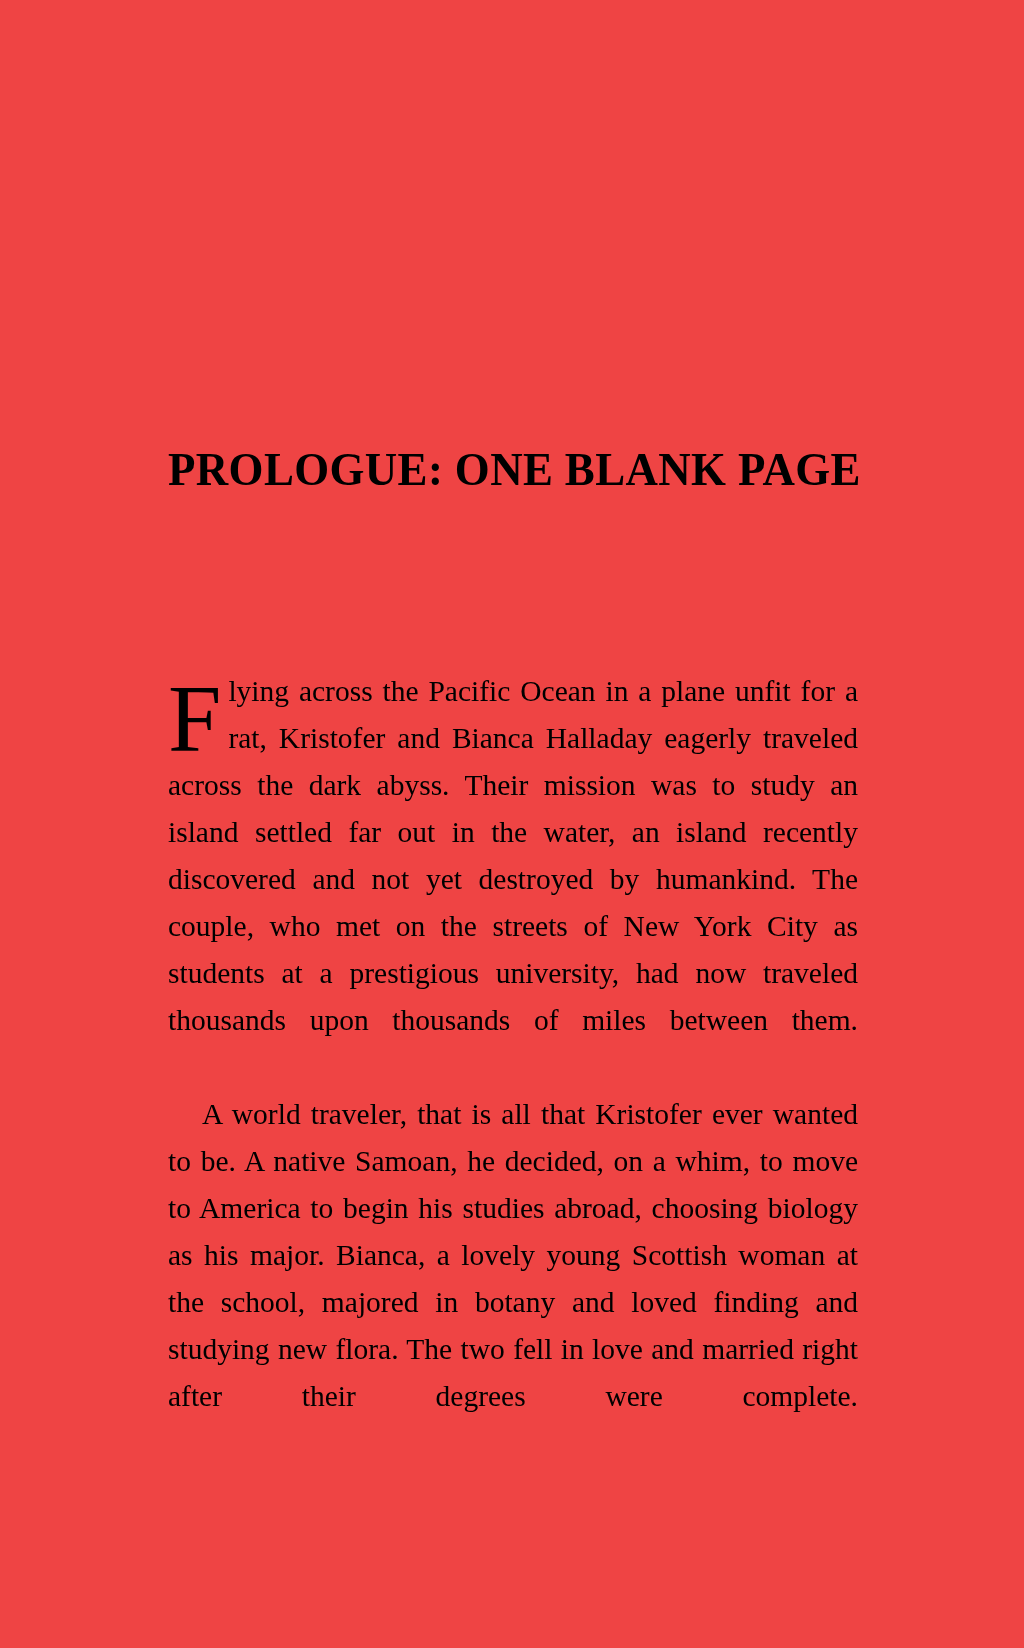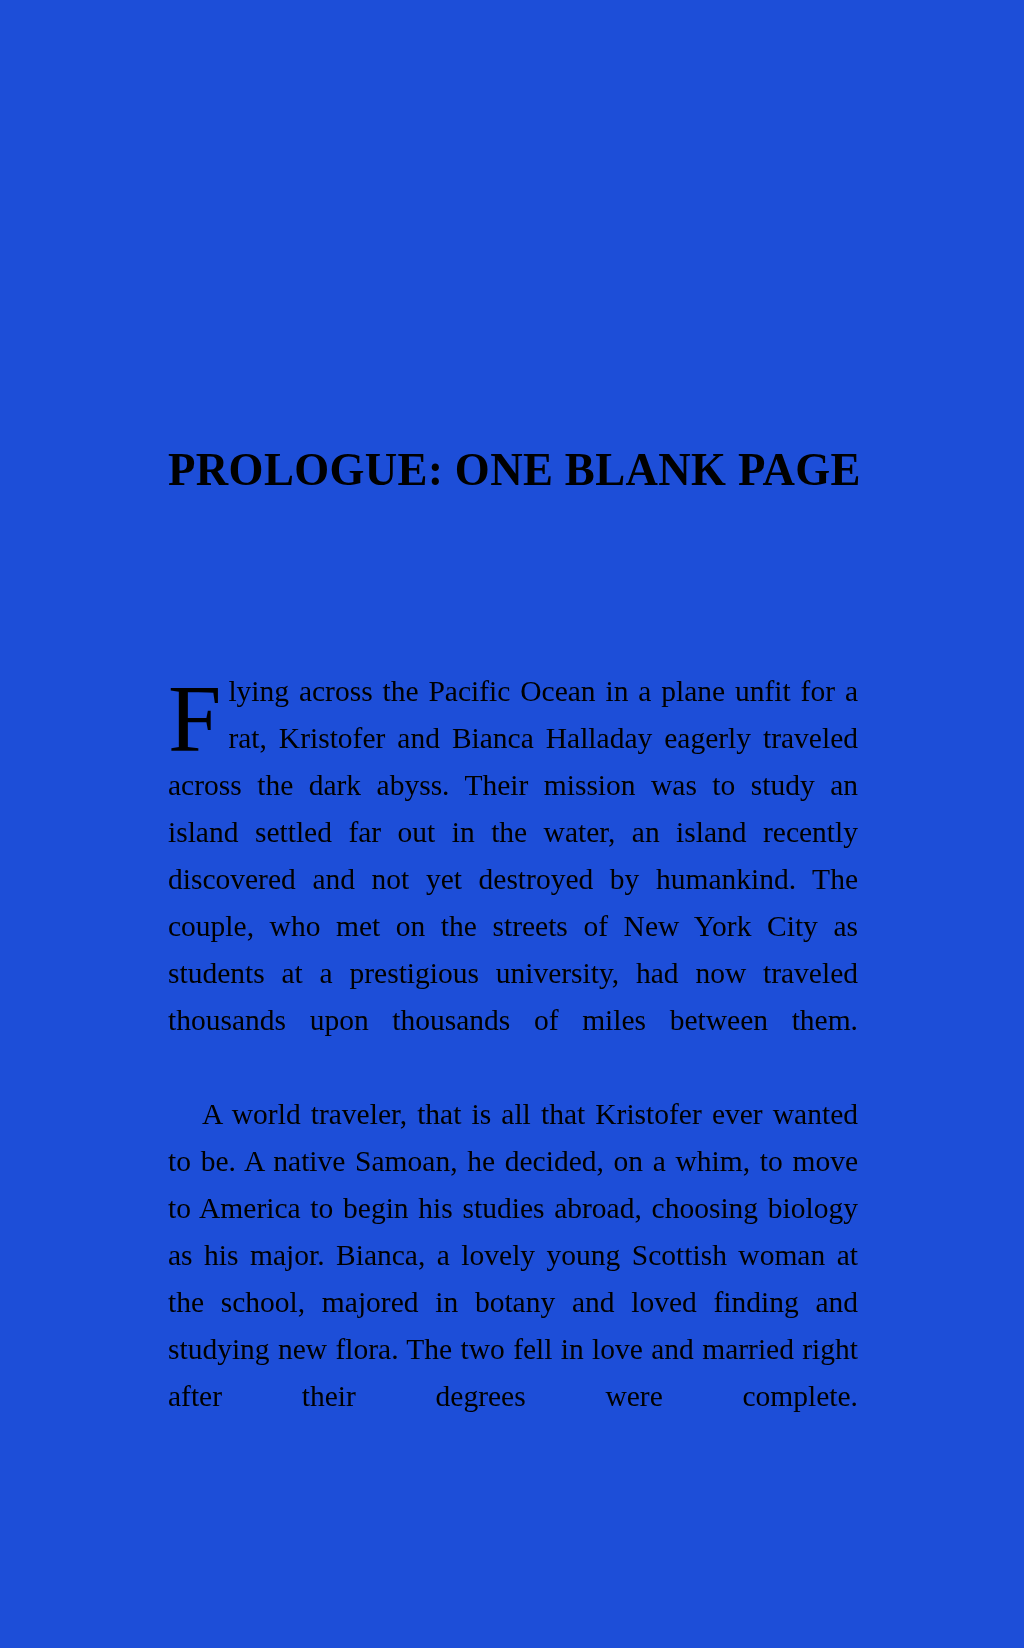--- a/index.html
+++ b/index.html
@@ -13,21 +13,21 @@
     position: relative;
     overflow: hidden;
     font-family: "Liberation Serif", "DejaVu Serif", serif;
     color: #000000;
     -webkit-font-smoothing: antialiased;
   }
 
   .page {
     position: absolute;
     inset: 0;
-    background: #1d4ed8;
+    background: #ef4444;
   }
 
   
   .chapter-title {
     position: absolute;
     left: 168px;
     top: 410px;
     width: 700px;
     font-family: "Liberation Serif", "DejaVu Serif", serif;
     font-weight: bold;

